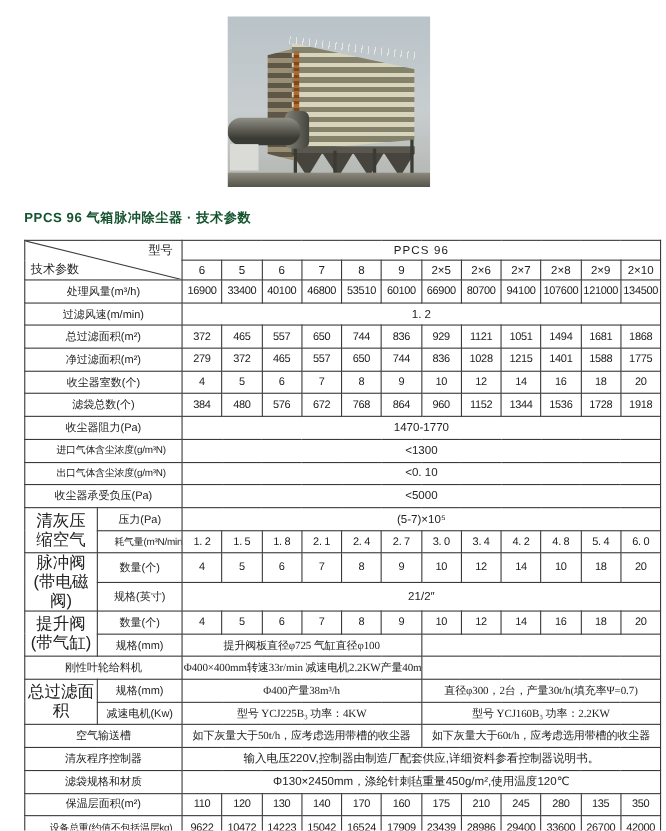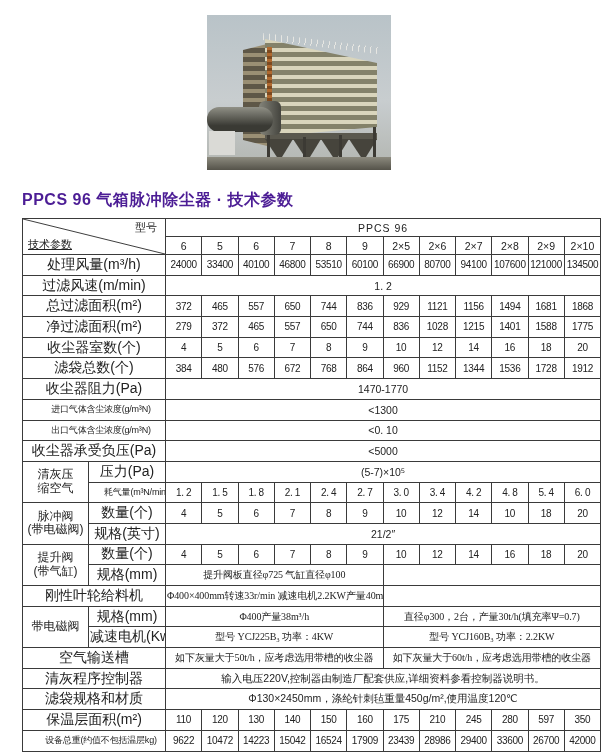--- a/index.html
+++ b/index.html
@@ -26,39 +26,39 @@
   .ph-hopper{width:28px;height:22px;background:#46443c;clip-path:polygon(0 0,100% 0,52% 100%);}
   .ph-leg{position:absolute;width:3px;background:#3c3a34;}
   .ph-duct{position:absolute;left:0;top:92px;width:66px;height:25px;border-radius:12px;
     background:linear-gradient(180deg,#909086 0%,#3a3a34 75%);}
   .ph-duct2{position:absolute;left:52px;top:86px;width:22px;height:34px;border-radius:6px;
     background:linear-gradient(90deg,#84847a,#44443e);}
   .ph-smallbldg{position:absolute;left:2px;top:116px;width:26px;height:24px;background:#dadad6;}
   .ph-ground{position:absolute;left:0;bottom:0;width:100%;height:13px;
     background:linear-gradient(180deg,#8c8a7e,#55534a);}
   
-  .title{position:absolute;left:22px;top:190px;font-size:16px;font-weight:bold;color:#4c1d95;
+  .title{position:absolute;left:22px;top:190px;font-size:12px;font-weight:bold;color:#14532d;
     letter-spacing:0.5px;}
   
   table.spec{position:absolute;left:22px;top:218px;width:578px;border-collapse:collapse;
     table-layout:fixed;border:1px solid #b91c1c;}
   .spec th,.spec td{border:1px solid #3a3a3a;padding:0 1px;text-align:center;vertical-align:middle;
     font-weight:normal;font-size:10.5px;overflow:hidden;white-space:nowrap;}
   .spec thead tr{height:18px;}
   .spec tbody tr{height:20.7px;}
   .spec td.num{font-size:10px;letter-spacing:-0.3px;}
-  .spec th.rlabel{font-size:14px;}
+  .spec th.rlabel{font-size:10px;}
   .spec th.tight{font-size:9px;letter-spacing:-0.2px;padding-left:15px;}
-  .spec th.group-label{white-space:pre-line;font-size:12px;line-height:1.15;}
+  .spec th.group-label{white-space:pre-line;font-size:15px;line-height:1.15;}
   .spec td.merged{font-size:10.5px;}
   .spec td.split{font-size:10px;letter-spacing:-0.1px;font-family:Liberation Serif, serif;}
   .corner{position:relative;padding:0;}
   .corner svg{position:absolute;left:0;top:0;width:100%;height:100%;}
   .corner .c-top{position:absolute;right:8px;top:1px;font-size:11px;}
-  .corner .c-bottom{position:absolute;left:5px;bottom:2px;font-size:11px;text-decoration:underline;}
+  .corner .c-bottom{position:absolute;left:5px;bottom:2px;font-size:11px;}
   .series-header{font-size:11px;letter-spacing:1px;}
 </style>
 </head>
 <body>
 
 <div class="photo">
   <div class="ph-rail"></div>
   <div class="ph-face-left"></div>
   <div class="ph-face-right"></div>
   <div class="ph-ladder"></div>
@@ -109,21 +109,21 @@
         <th>2×6</th>
         <th>2×7</th>
         <th>2×8</th>
         <th>2×9</th>
         <th>2×10</th>
       </tr>
   </thead>
   <tbody id="spec-body">
       <tr>
         <th class="rlabel" colspan="2">处理风量(m³/h)</th>
-        <td class="num">24000</td>
+        <td class="num">16900</td>
         <td class="num">33400</td>
         <td class="num">40100</td>
         <td class="num">46800</td>
         <td class="num">53510</td>
         <td class="num">60100</td>
         <td class="num">66900</td>
         <td class="num">80700</td>
         <td class="num">94100</td>
         <td class="num">107600</td>
         <td class="num">121000</td>
@@ -136,21 +136,21 @@
       <tr>
         <th class="rlabel" colspan="2">总过滤面积(m²)</th>
         <td class="num">372</td>
         <td class="num">465</td>
         <td class="num">557</td>
         <td class="num">650</td>
         <td class="num">744</td>
         <td class="num">836</td>
         <td class="num">929</td>
         <td class="num">1121</td>
-        <td class="num">1156</td>
+        <td class="num">1051</td>
         <td class="num">1494</td>
         <td class="num">1681</td>
         <td class="num">1868</td>
       </tr>
       <tr>
         <th class="rlabel" colspan="2">净过滤面积(m²)</th>
         <td class="num">279</td>
         <td class="num">372</td>
         <td class="num">465</td>
         <td class="num">557</td>
@@ -184,21 +184,21 @@
         <td class="num">480</td>
         <td class="num">576</td>
         <td class="num">672</td>
         <td class="num">768</td>
         <td class="num">864</td>
         <td class="num">960</td>
         <td class="num">1152</td>
         <td class="num">1344</td>
         <td class="num">1536</td>
         <td class="num">1728</td>
-        <td class="num">1912</td>
+        <td class="num">1918</td>
       </tr>
       <tr>
         <th class="rlabel" colspan="2">收尘器阻力(Pa)</th>
         <td class="merged" colspan="12">1470-1770</td>
       </tr>
       <tr>
         <th class="rlabel tight" colspan="2">进口气体含尘浓度(g/m³N)</th>
         <td class="merged" colspan="12">&lt;1300</td>
       </tr>
       <tr>
@@ -272,21 +272,21 @@
         <th class="rlabel" colspan="1">规格(mm)</th>
         <td class="split" colspan="6">提升阀板直径φ725  气缸直径φ100</td>
         <td class="split" colspan="6"></td>
       </tr>
       <tr>
         <th class="rlabel" colspan="2">刚性叶轮给料机</th>
         <td class="split" colspan="6">Φ400×400mm转速33r/min  减速电机2.2KW产量40m³/h</td>
         <td class="split" colspan="6"></td>
       </tr>
       <tr>
-        <th class="group-label" rowspan="2">带电磁阀</th>
+        <th class="group-label" rowspan="2">总过滤面积</th>
         <th class="rlabel" colspan="1">规格(mm)</th>
         <td class="split" colspan="6">Φ400产量38m³/h</td>
         <td class="split" colspan="6">直径φ300，2台，产量30t/h(填充率Ψ=0.7)</td>
       </tr>
       <tr>
         <th class="rlabel" colspan="1">减速电机(Kw)</th>
         <td class="split" colspan="6">型号 YCJ225B₃ 功率：4KW</td>
         <td class="split" colspan="6">型号 YCJ160B₃ 功率：2.2KW</td>
       </tr>
       <tr>
@@ -301,27 +301,27 @@
       <tr>
         <th class="rlabel" colspan="2">滤袋规格和材质</th>
         <td class="merged" colspan="12">Φ130×2450mm，涤纶针刺毡重量450g/m²,使用温度120℃</td>
       </tr>
       <tr>
         <th class="rlabel" colspan="2">保温层面积(m²)</th>
         <td class="num">110</td>
         <td class="num">120</td>
         <td class="num">130</td>
         <td class="num">140</td>
-        <td class="num">150</td>
+        <td class="num">170</td>
         <td class="num">160</td>
         <td class="num">175</td>
         <td class="num">210</td>
         <td class="num">245</td>
         <td class="num">280</td>
-        <td class="num">597</td>
+        <td class="num">135</td>
         <td class="num">350</td>
       </tr>
       <tr>
         <th class="rlabel tight" colspan="2">设备总重(约值不包括温层kg)</th>
         <td class="num">9622</td>
         <td class="num">10472</td>
         <td class="num">14223</td>
         <td class="num">15042</td>
         <td class="num">16524</td>
         <td class="num">17909</td>

